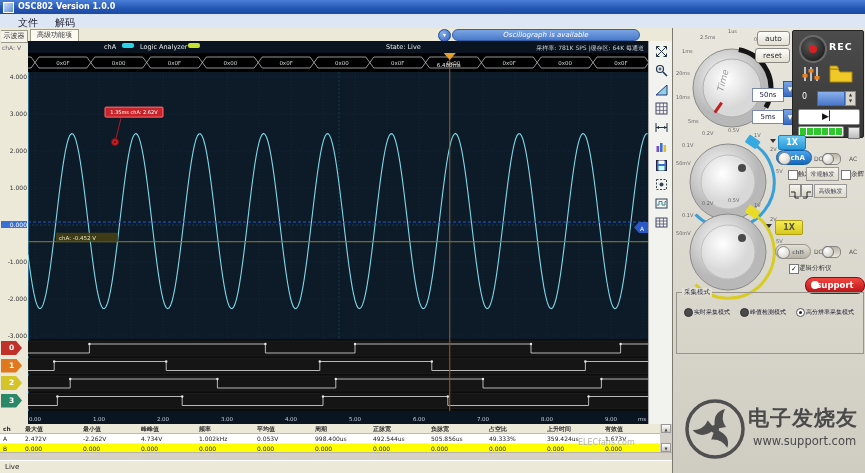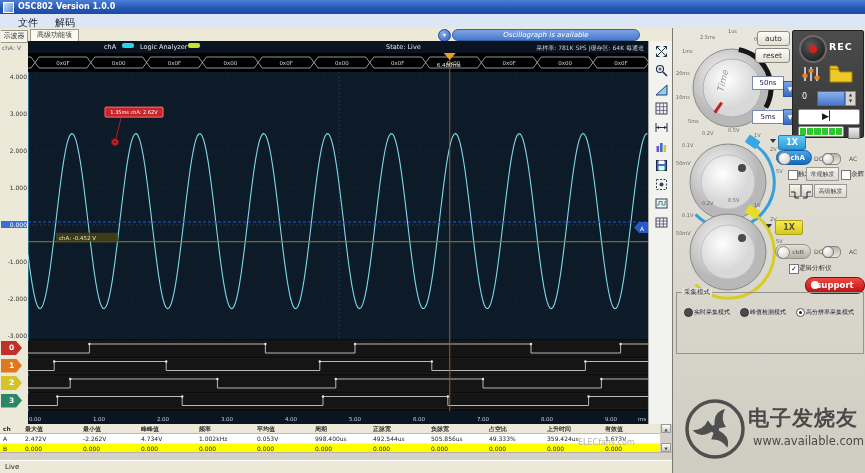--- a/index.html
+++ b/index.html
@@ -423,21 +423,21 @@
         <span class="klabel" style="left: 24px; top: 4px;">2.5ms</span>
         <span class="klabel" style="left: 52px; top: -2px;">1us</span>
         <span class="klabel" style="left: 78px; top: 6px;">0.5us</span>
         <span class="klabel" style="left: 94px; top: 22px;">0.25us</span>
       </div>
   </div>
 
   <div class="btn3d" style="left:757px;top:31px;width:31px;height:13px;line-height:13px">auto</div>
   <div class="btn3d" style="left:755px;top:48px;width:33px;height:13px;line-height:13px">reset</div>
 
-  <div class="ddbox" style="left:752px;top:76px">50ns</div>
+  <div class="ddbox" style="left:752px;top:88px">50ns</div>
   <div class="ddarrow" style="left:783px;top:81px">▼</div>
   <div class="ddbox" style="left:752px;top:110px">5ms</div>
   <div class="ddarrow" style="left:783px;top:109px">▼</div>
 
   <div class="recpanel">
     <div class="reccirc">
         <div class="recdot"></div>
       </div>
     <div class="reclabel">REC</div>
     <svg class="abs" style="left:8px;top:34px" width="20" height="18" viewBox="0 0 20 18">
@@ -544,21 +544,21 @@
   <svg class="abs" style="left:682px;top:396px" width="66" height="66" viewBox="0 0 66 66">
     <circle cx="33" cy="33" r="28" fill="none" stroke="#4f4f4f" stroke-width="3.5"></circle>
     <g fill="#4f4f4f">
       <path d="M33,33 q-3,-17 10,-20 q-5,10 1,18 z"></path>
       <path d="M33,33 q-3,-17 10,-20 q-5,10 1,18 z" transform="rotate(120 33 33)"></path>
       <path d="M33,33 q-3,-17 10,-20 q-5,10 1,18 z" transform="rotate(240 33 33)"></path>
       <circle cx="33" cy="33" r="4"></circle>
     </g>
   </svg>
   <div class="wm-title">电子发烧友</div>
-  <div class="wm-url">www.available.com</div>
+  <div class="wm-url">www.support.com</div>
   <div class="wm-small">ELECfans.com</div>
 
 <div class="radio dark" style="left: 684px; top: 308px; position: absolute;"></div>
     <div class="radlabel" style="left: 694px; top: 308px;">实时采集模式</div>
     <div class="radio dark" style="left: 740px; top: 308px; position: absolute;"></div>
     <div class="radlabel" style="left: 750px; top: 308px;">峰值检测模式</div>
     <div class="radio selected" style="left: 796px; top: 308px; position: absolute;"></div>
     <div class="radlabel" style="left: 806px; top: 308px;">高分辨率采集模式</div>
   </div>
 

